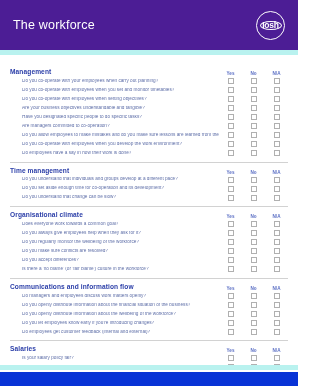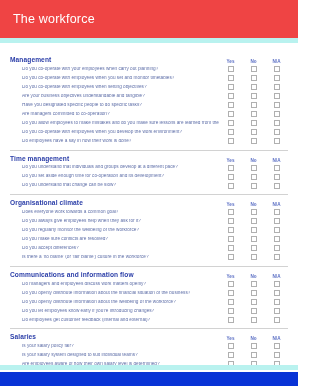--- a/index.html
+++ b/index.html
@@ -11,22 +11,22 @@
     width: 298px;
     height: 386px;
     font-family: "Liberation Sans", sans-serif;
     overflow: hidden;
     position: relative;
   }
 
   
   .header {
     position: relative;
-    height: 38px;
-    background: #ef4444;
+    height: 50px;
+    background: #4c1d95;
     display: flex;
     align-items: center;
     justify-content: space-between;
     padding: 0 13px 0 13px;
     box-sizing: border-box;
   }
   .header-title {
     color: #ffffff;
     font-size: 12.5px;
     font-weight: 400;
@@ -168,20 +168,23 @@
   .footer-blue {
     height: 14px;
     background: #0833d6;
   }
 </style>
 </head>
 <body>
 
 <div class="header">
   <div class="header-title">The workforce</div>
+  <div class="logo">
+    <span class="logo-text">Iosh</span>
+  </div>
 </div>
 <div class="mint-bar"></div>
 <div class="header-gap"></div>
 
 <div class="content">
     <div class="section">
       <div class="section-head">
         <div class="section-title">Management</div>
         <div class="col-heads">
           <div class="col-head">Yes</div>

